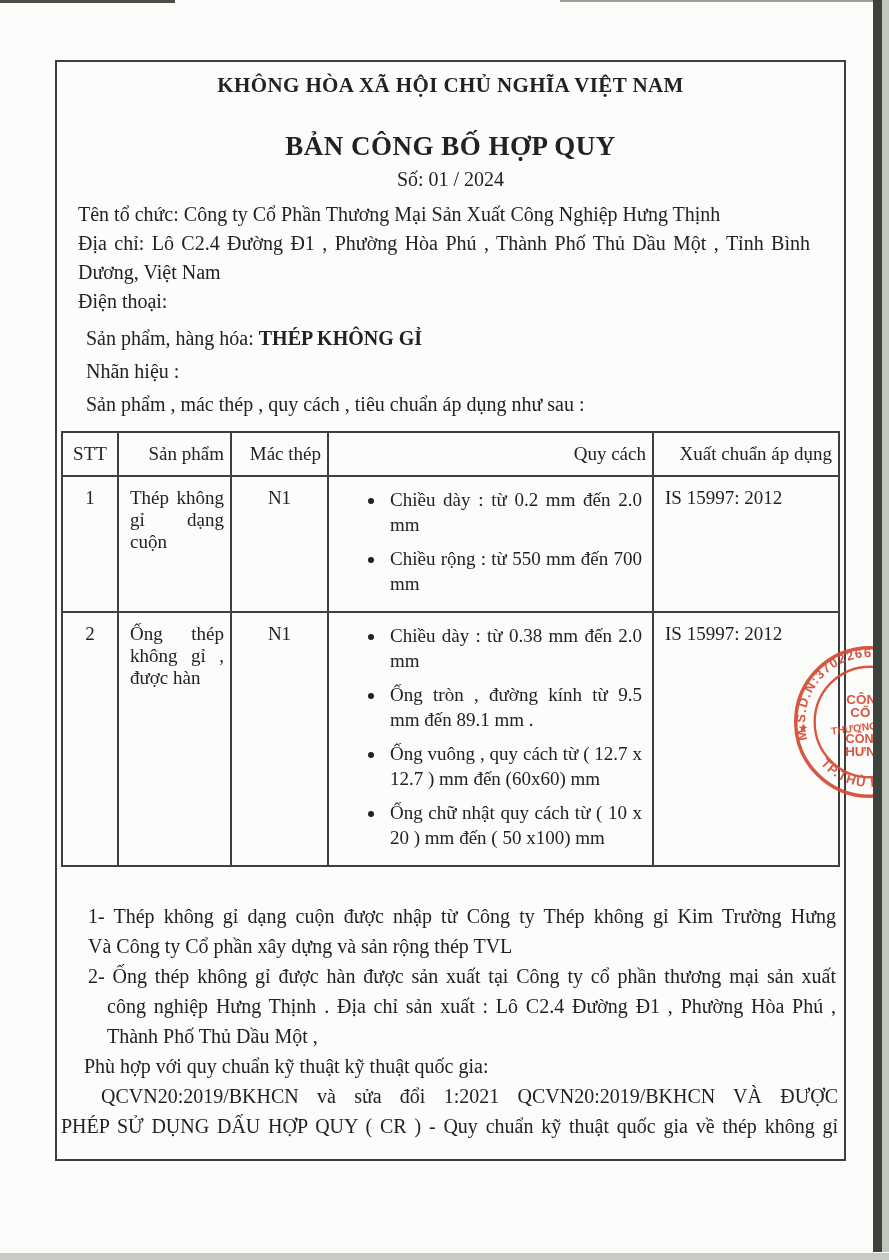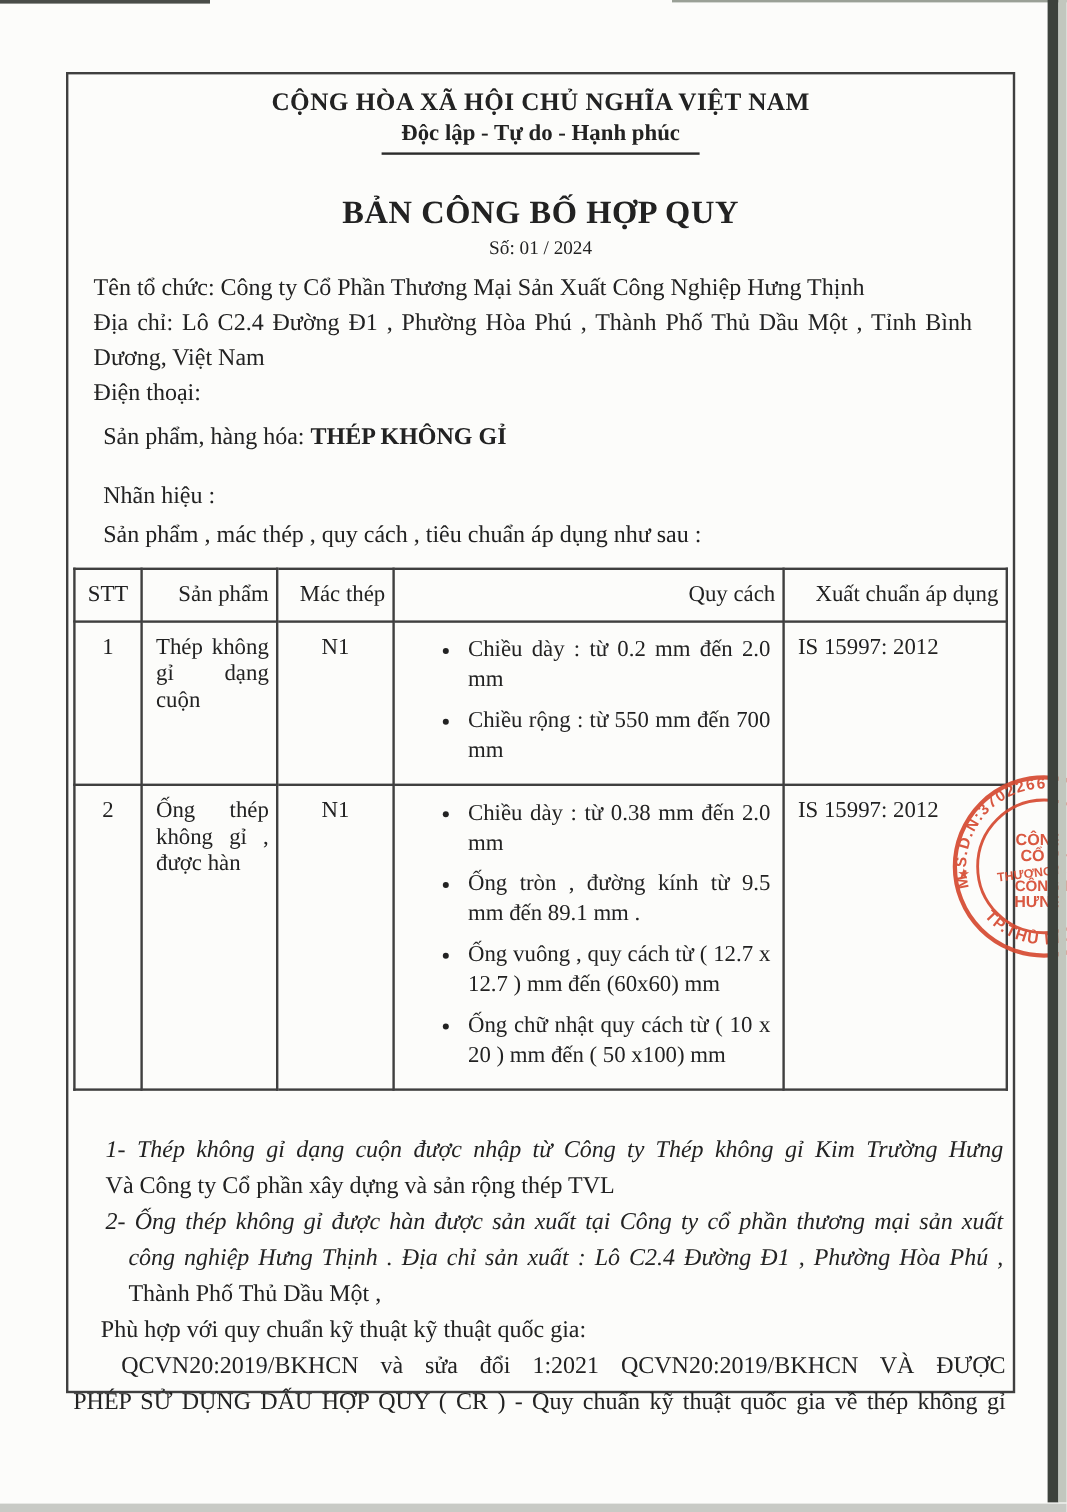--- a/index.html
+++ b/index.html
@@ -20,21 +20,21 @@
     position:absolute; left:55px; top:60px; width:791px; height:1101px;
     border:2px solid #3f3f3f; box-sizing:border-box;
     padding-top:11px; z-index:2; background:transparent;
   }
 
   .center { text-align:center; }
   .republic { font-size:21px; font-weight:bold; letter-spacing:0.4px; }
   .motto-wrap { margin-top:3px; }
   .motto { display:inline-block; font-size:19px; font-weight:bold; border-bottom:2px solid #2b2b2b; padding:0 16px 4px 16px; }
   .doc-title { margin-top:33px; font-size:27px; font-weight:bold; letter-spacing:0.5px; }
-  .doc-number { margin-top:6px; font-size:16px; }
+  .doc-number { margin-top:6px; font-size:20px; }
 
   .para { font-size:20px; line-height:29px; margin:0 34px 0 21px; }
   .para.first { margin-top:9px; }
   .para.justify { text-align:justify; }
   .para.indent { margin-left:29px; }
   .bold { font-weight:bold; }
 
   table.spec {
     border-collapse:collapse; table-layout:fixed;
     margin:12px 0 0 4px; width:777px;
@@ -44,21 +44,21 @@
   table.spec th { font-weight:normal; text-align:right; padding:8px 6px 8px 11px; height:44px; vertical-align:middle; }
   table.spec th.c, table.spec td.c { text-align:center; padding-left:2px; padding-right:2px; }
   table.spec td { vertical-align:top; padding:10px 6px 6px 11px; }
   td.prod { text-align:justify; padding-right:12px; }
   ul.specs { margin:0; padding:0 4px 0 46px; list-style:disc; }
   ul.specs li { text-align:justify; line-height:25px; margin-bottom:9px; padding-left:4px; }
   tr.r2 td { height:244px; }
 
   .notes { margin-top:34px; font-size:20px; line-height:30px; }
   .nline { margin-left:31px; margin-right:8px; }
-  .nline.stretch { text-align:justify; text-align-last:justify;font-style:italic; }
+  .nline.stretch { text-align:justify; text-align-last:justify; }
   .nline.cont { margin-left:50px; }
   .nline.flush { margin-left:27px; }
   .conf { margin-left:4px; margin-right:6px; }
   .conf.l1 { text-indent:40px; text-align:justify; text-align-last:justify; }
   .conf.l2 { text-align:justify; text-align-last:justify; }
 
   .stamp {
     position:absolute; left:791px; top:643px; width:158px; height:158px;
     z-index:3; opacity:0.92;
   }
@@ -66,37 +66,34 @@
   .stamp .arc { font-size:16.5px; letter-spacing:1.5px; }
   .stamp .cl { text-anchor:middle; }
 </style>
 </head>
 <body>
 
 <div class="page">
 
   <div class="frame">
 
-    <div class="center republic">CỘNG HÒA XÃ HỘI CHỦ NGHĨA VIỆT NAM</div>
-    <div class="center motto-wrap">
-      <span class="motto">Độc lập - Tự do - Hạnh phúc</span>
-    </div>
+    <div class="center republic">KHÔNG HÒA XÃ HỘI CHỦ NGHĨA VIỆT NAM</div>
 
     <div class="center doc-title">BẢN CÔNG BỐ HỢP QUY</div>
     <div class="center doc-number">Số: 01 / 2024</div>
 
     <div class="para first">Tên tổ chức: Công ty Cổ Phần Thương Mại Sản Xuất Công Nghiệp Hưng Thịnh</div>
     <div class="para justify">Địa chỉ: Lô C2.4 Đường Đ1 , Phường Hòa Phú , Thành Phố Thủ Dầu Một , Tỉnh Bình Dương, Việt Nam</div>
     <div class="para">Điện thoại:</div>
 
     <div class="para indent" style="margin-top:8px;">
       <span>Sản phẩm, hàng hóa:</span>
       <span class="bold">THÉP KHÔNG GỈ</span>
     </div>
-    <div class="para indent" style="margin-top:20px;">Nhãn hiệu :</div>
+    <div class="para indent" style="margin-top:4px;">Nhãn hiệu :</div>
     <div class="para indent" style="margin-top:4px;">Sản phẩm , mác thép , quy cách , tiêu chuẩn áp dụng như sau :</div>
 
     <table class="spec">
       <colgroup>
         <col style="width:56px">
           <col style="width:113px">
           <col style="width:97px">
           <col style="width:325px">
           <col style="width:186px">
       </colgroup>

